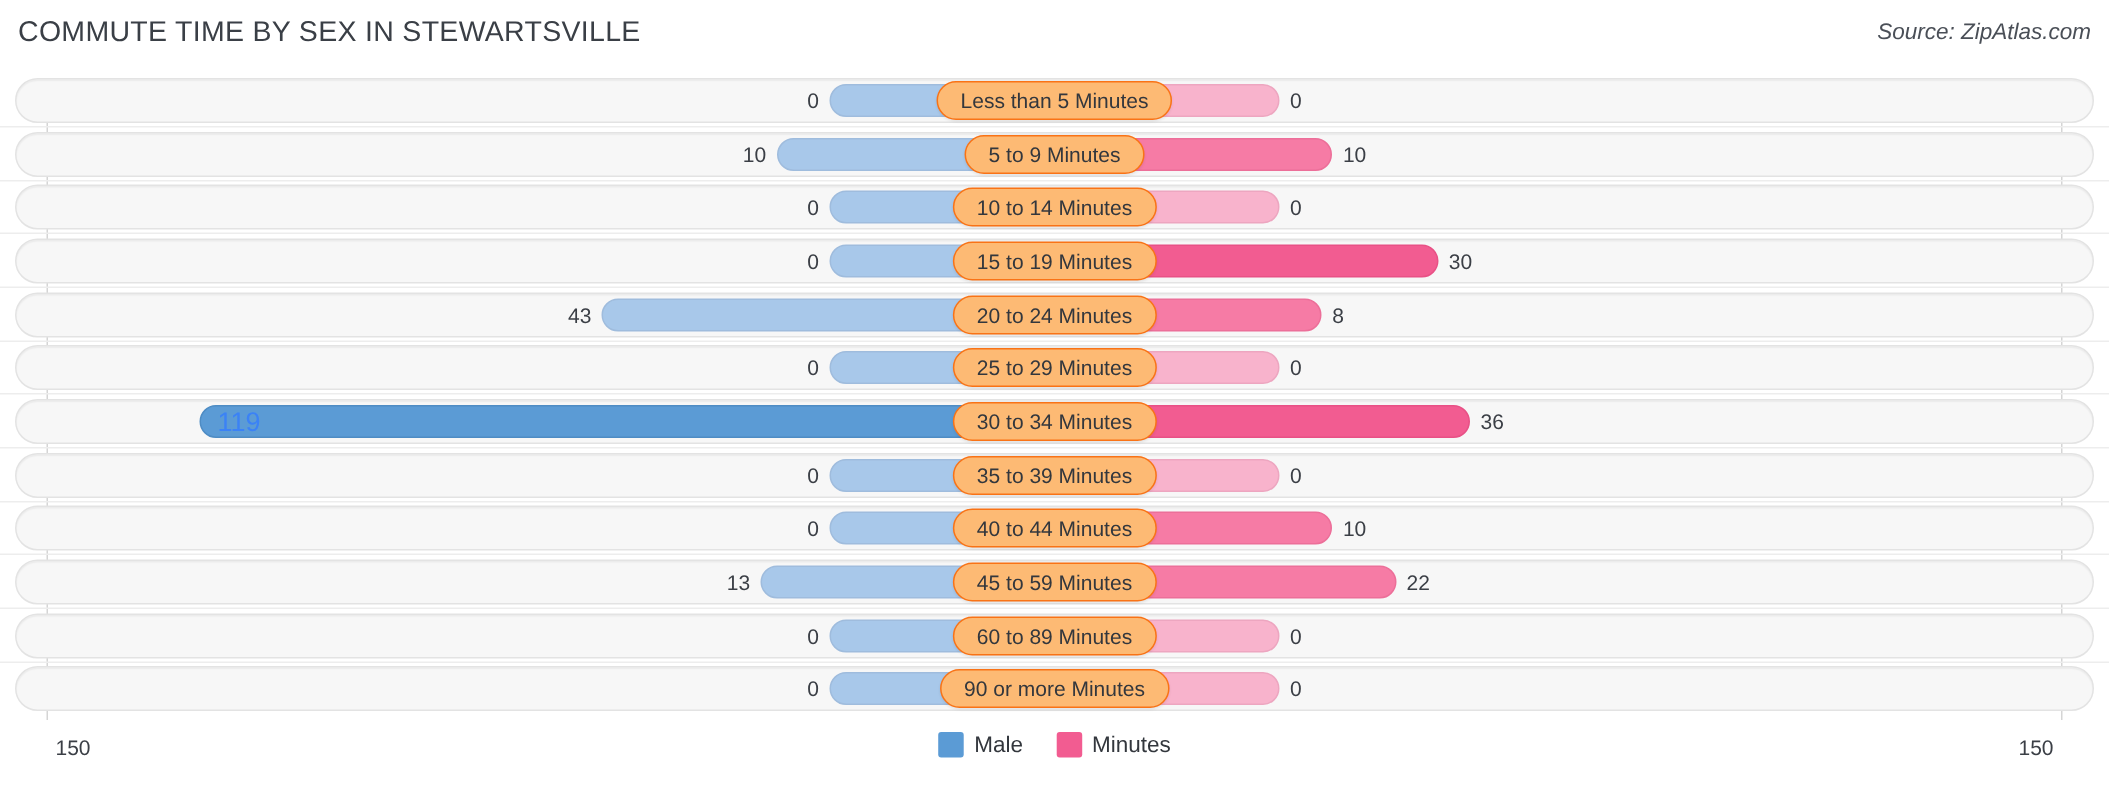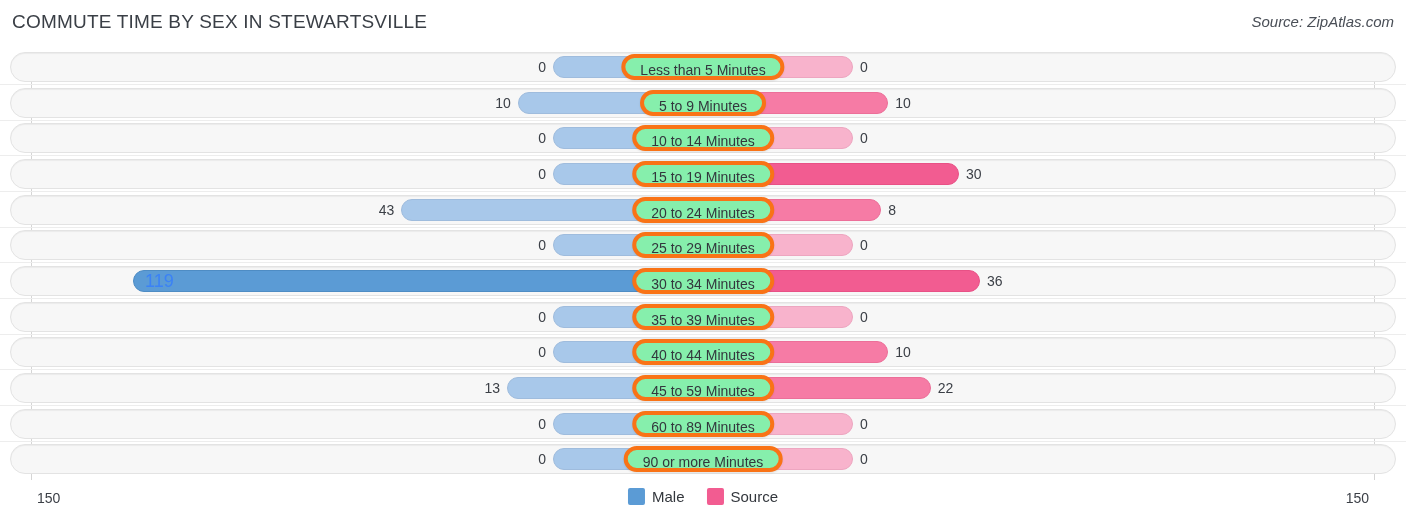--- a/index.html
+++ b/index.html
@@ -73,22 +73,22 @@
     font-size:14px;color:#3b3f46;white-space:nowrap;
   }
   .val-male{text-align:right;}
   .val-female{text-align:left;}
   .val.inside{color:#3b82f6;font-size:18px;}
 
   .cat{
     position:absolute;top:2px;left:50%;transform:translateX(-50%);
     height:26px;line-height:25px;
     padding:0 15px;
-    background:#86efac;
-    border:4px solid #f97316;
+    background:#fdba74;
+    border:1px solid #f97316;
     border-radius:13px;
     font-size:14px;color:#33373d;
     white-space:nowrap;
     box-shadow:0 1px 2px rgba(0,0,0,.09);
     box-sizing:border-box;
   }
 
   
   .footer{position:absolute;left:0;top:480px;width:1406px;height:43px;text-align:center;}
   .ftick{
@@ -230,18 +230,18 @@
   <div class="footer">
     <div class="ftick ftick-left">150</div>
     <div class="ftick ftick-right">150</div>
     <div class="legend" id="legend">
         <div class="leg-item">
           <span class="swatch" style="background: rgb(91, 155, 213);"></span>
           <span class="leg-label">Male</span>
         </div>
         <div class="leg-item">
           <span class="swatch" style="background: rgb(242, 92, 145);"></span>
-          <span class="leg-label">Source</span>
+          <span class="leg-label">Minutes</span>
         </div>
       </div>
   </div>
 
 </div>
 
 </body></html>

